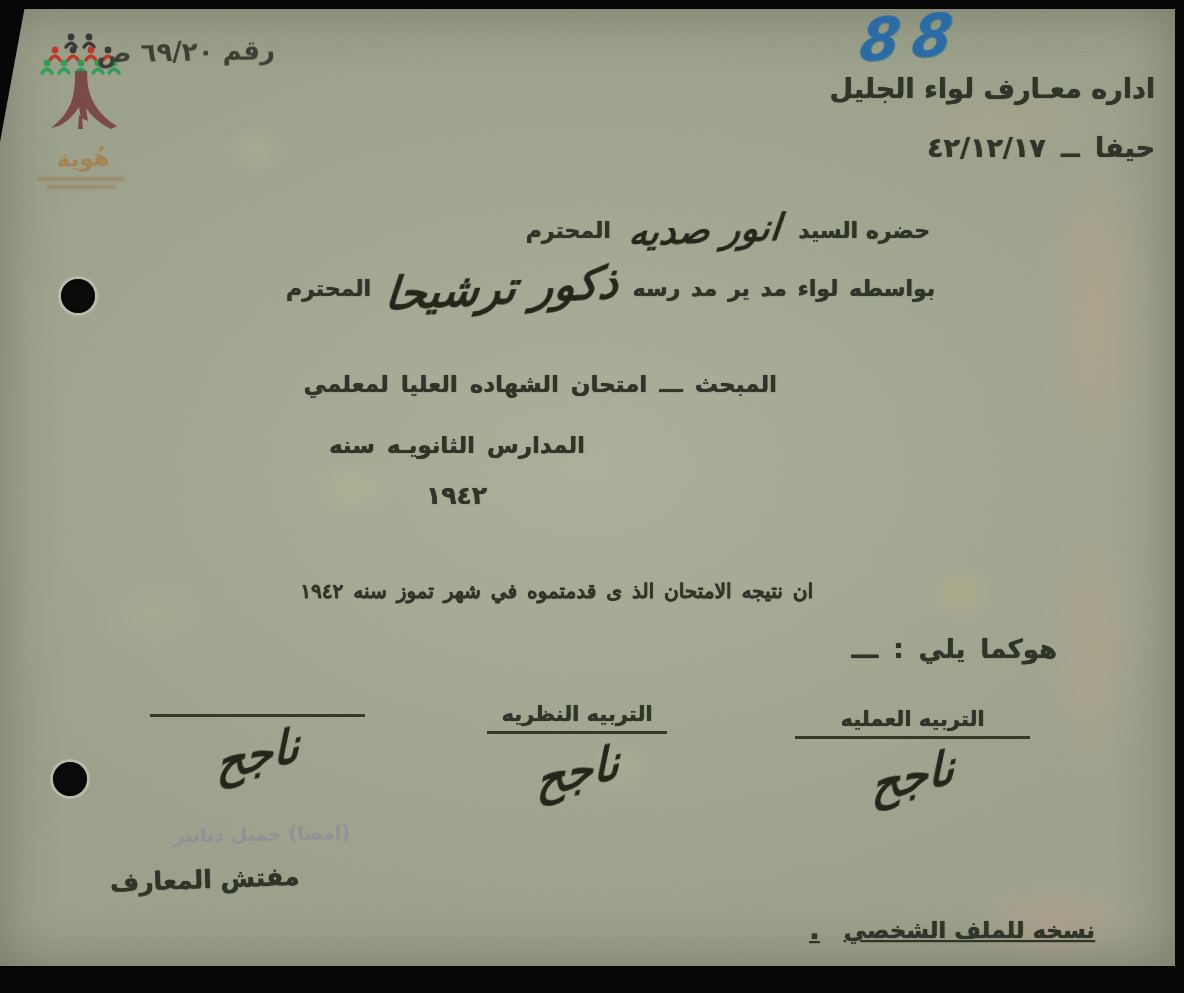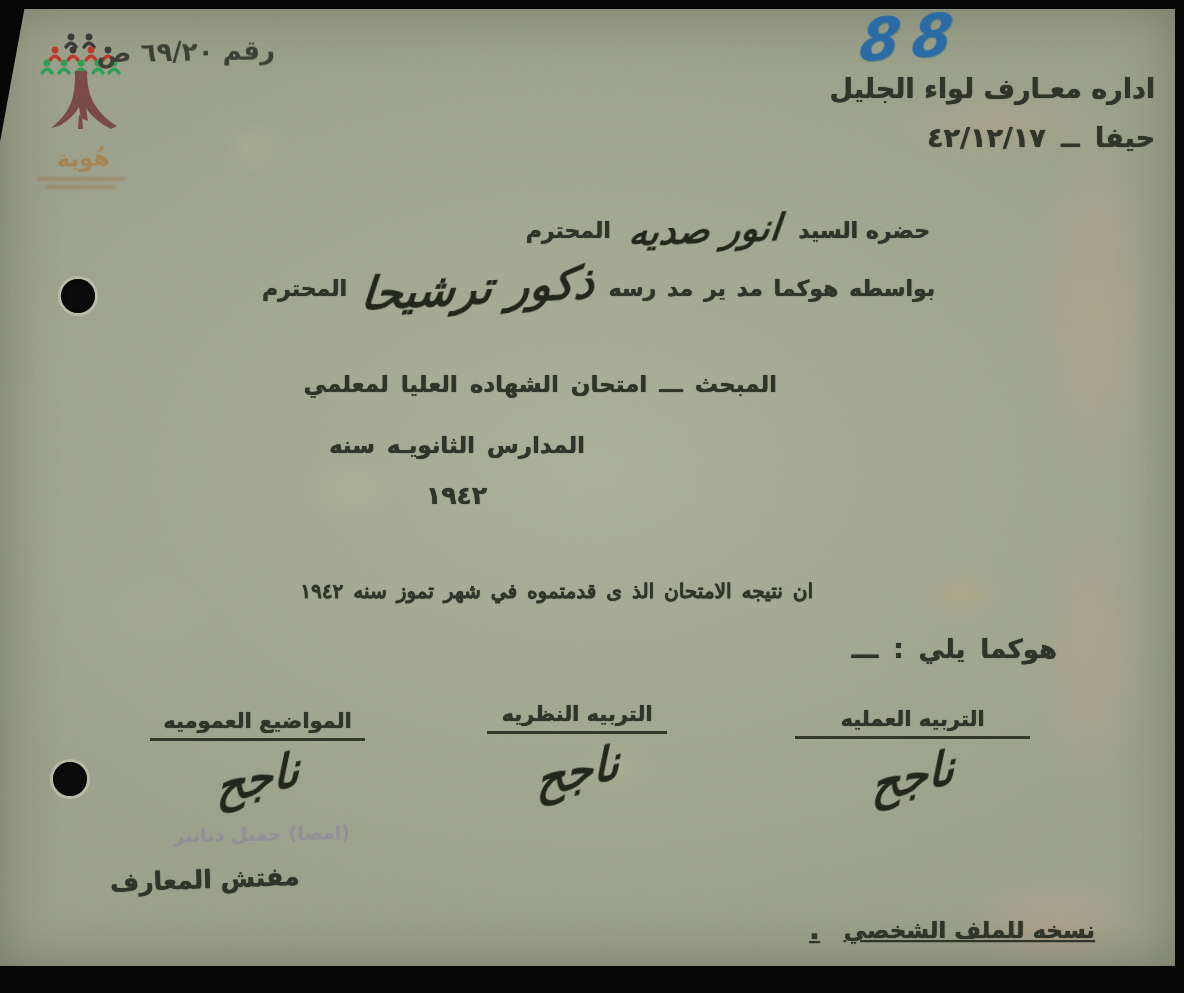--- a/index.html
+++ b/index.html
@@ -122,32 +122,32 @@
       <div class="wm-word" style="width:100px;margin-top:2px;">هُوية</div>
       <div class="wm-bar" style="width:88px;height:4px;margin:6px 8px 0 0;"></div>
       <div class="wm-bar" style="width:70px;height:4px;margin:4px 17px 0 0;"></div>
     </div>
 
     <div class="abs pagenum" style="top:-6px;right:210px;">88</div>
 
     <div class="abs refnum" style="top:28px;right:900px;width:210px;">رقم ٦٩/٢٠ ص</div>
 
     <div class="abs typed hdr" style="top:64px;right:20px;">اداره معـارف لواء الجليل</div>
-    <div class="abs typed hdr" style="top:113px;right:20px;word-spacing:6px;text-align:right;">حيفا ــ ٤٢/١٢/١٧</div>
+    <div class="abs typed hdr" style="top:123px;right:20px;word-spacing:6px;text-align:right;">حيفا ــ ٤٢/١٢/١٧</div>
 
     <div class="hole" style="top:270px;left:61px;"></div>
     <div class="hole" style="top:753px;left:53px;"></div>
 
     <div class="abs salut-line" style="top:200px;right:245px;">
       <span class="typed ib" style="font-size:22px;">حضره السيد</span>
       <span class="hand ib name1">انور صديه</span>
       <span class="typed ib" style="font-size:22px;">المحترم</span>
     </div>
     <div class="abs salut-line" style="top:253px;right:240px;">
-      <span class="typed ib" style="font-size:22px;word-spacing:3px;">بواسطه هوكما مد ير مد رسه</span>
+      <span class="typed ib" style="font-size:22px;word-spacing:3px;">بواسطه لواء مد ير مد رسه</span>
       <span class="hand ib name2">ذكور ترشيحا</span>
       <span class="typed ib" style="font-size:22px;">المحترم</span>
     </div>
 
     <div class="abs typed subj" style="top:362px;right:398px;">المبحث ـــ امتحان الشهاده العليا لمعلمي</div>
     <div class="abs typed subj" style="top:423px;right:590px;margin-left:25px;">المدارس الثانويـه سنه</div>
     <div class="abs typed year" style="top:472px;right:688px;margin-left:40px;">١٩٤٢</div>
 
     <div class="abs typed bodyline" style="top:570px;right:362px;">ان نتيجه الامتحان الذ ى قدمتموه في شهر تموز سنه ١٩٤٢</div>
     <div class="abs typed follows" style="top:625px;right:118px;">هوكما يلي : ـــ</div>
@@ -156,21 +156,20 @@
       <span class="typed label">التربيه العمليه</span>
       <div class="rule"></div>
       <span class="hand grade">ناجح</span>
     </div>
     <div class="abs rescol" style="top:693px;right:508px;width:180px;">
       <span class="typed label">التربيه النظريه</span>
       <div class="rule"></div>
       <span class="hand grade">ناجح</span>
     </div>
     <div class="abs rescol" style="top:700px;right:810px;width:215px;">
-      <span class="typed label">المواضيع العموميه</span>
       <div class="rule"></div>
       <span class="hand grade">ناجح</span>
     </div>
 
     <div class="abs stamp" style="top:814px;left:135px;width:215px;">(امضا) جميل دنانير</div>
     <div class="abs typed sigtitle" style="top:856px;left:110px;">مفتش المعارف</div>
 
     <div class="abs typed footer" style="top:908px;right:80px;">
       <span>نسخه للملف الشخصي</span>
       <span class="dot">.</span>

